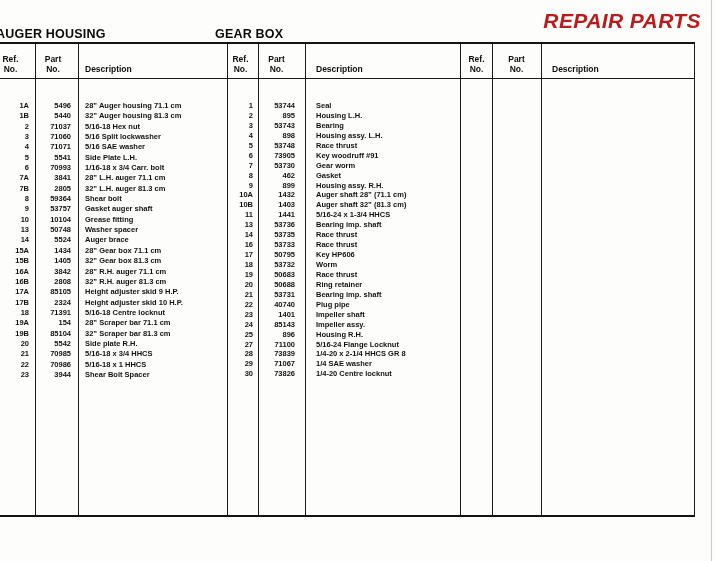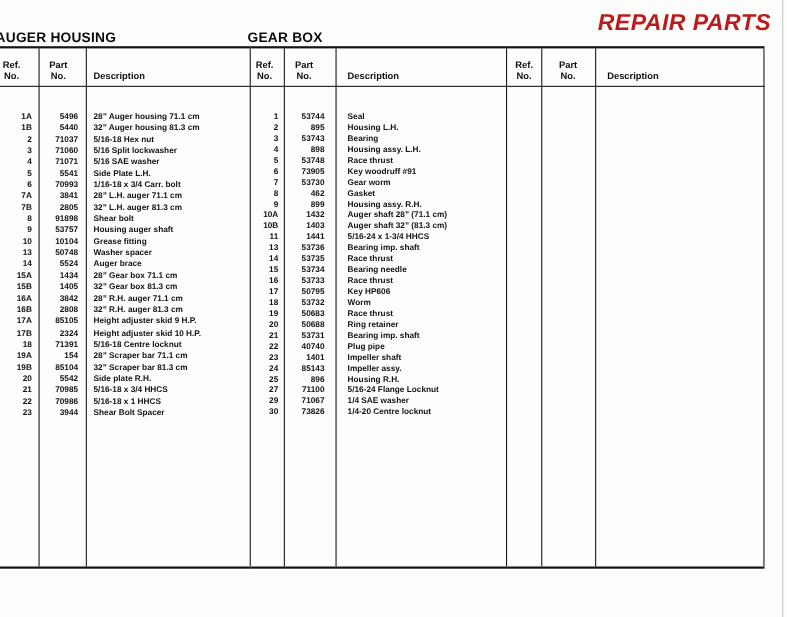--- a/index.html
+++ b/index.html
@@ -10,21 +10,21 @@
   .page{position:absolute;inset:0;background:#fdfdfc;}
   .page-title{
     position:absolute;top:9px;right:14px;
     font-size:21px;font-weight:bold;letter-spacing:0.4px;color:#b91c1c;font-style:italic;
   }
   .sec-title{
     position:absolute;top:27px;font-size:12.5px;font-weight:bold;letter-spacing:0.2px;color:#0a0a0a;
     white-space:nowrap;
   }
   #sec1{left:-4px;}
-  #sec2{left:225px;text-align:right;}
+  #sec2{left:215px;text-align:right;}
   .tbl{
     position:absolute;top:42px;height:475px;box-sizing:border-box;
     border-top:2px solid #141414;border-bottom:2px solid #141414;
   }
   #t1{left:-8px;width:236px;}
   #t2{left:228px;width:233px;}
   #t3{left:461px;width:234px;}
   .vl{position:absolute;top:0;bottom:0;width:1px;background:#1a1a1a;}
   #t1 .vl1{left:43px;} #t1 .vl2{left:86px;} #t1 .vl3{left:235px;}
   #t2 .vl1{left:30px;} #t2 .vl2{left:77px;} #t2 .vl3{left:232px;}
@@ -123,27 +123,27 @@
           <div class="cell col-part">3841</div>
           <div class="cell col-desc">28” L.H. auger 71.1 cm</div>
         </div>
         <div class="row">
           <div class="cell col-ref">7B</div>
           <div class="cell col-part">2805</div>
           <div class="cell col-desc">32” L.H. auger 81.3 cm</div>
         </div>
         <div class="row">
           <div class="cell col-ref">8</div>
-          <div class="cell col-part">91898</div>
+          <div class="cell col-part">59364</div>
           <div class="cell col-desc">Shear bolt</div>
         </div>
         <div class="row">
           <div class="cell col-ref">9</div>
           <div class="cell col-part">53757</div>
-          <div class="cell col-desc">Housing auger shaft</div>
+          <div class="cell col-desc">Gasket auger shaft</div>
         </div>
         <div class="row">
           <div class="cell col-ref">10</div>
           <div class="cell col-part">10104</div>
           <div class="cell col-desc">Grease fitting</div>
         </div>
         <div class="row">
           <div class="cell col-ref">13</div>
           <div class="cell col-part">50748</div>
           <div class="cell col-desc">Washer spacer</div>
@@ -298,25 +298,20 @@
           <div class="cell col-ref">13</div>
           <div class="cell col-part">53736</div>
           <div class="cell col-desc">Bearing imp. shaft</div>
         </div>
         <div class="row">
           <div class="cell col-ref">14</div>
           <div class="cell col-part">53735</div>
           <div class="cell col-desc">Race thrust</div>
         </div>
         <div class="row">
-          <div class="cell col-ref">15</div>
-          <div class="cell col-part">53734</div>
-          <div class="cell col-desc">Bearing needle</div>
-        </div>
-        <div class="row">
           <div class="cell col-ref">16</div>
           <div class="cell col-part">53733</div>
           <div class="cell col-desc">Race thrust</div>
         </div>
         <div class="row">
           <div class="cell col-ref">17</div>
           <div class="cell col-part">50795</div>
           <div class="cell col-desc">Key HP606</div>
         </div>
         <div class="row">
@@ -356,20 +351,25 @@
         </div>
         <div class="row">
           <div class="cell col-ref">25</div>
           <div class="cell col-part">896</div>
           <div class="cell col-desc">Housing R.H.</div>
         </div>
         <div class="row">
           <div class="cell col-ref">27</div>
           <div class="cell col-part">71100</div>
           <div class="cell col-desc">5/16-24 Flange Locknut</div>
+        </div>
+        <div class="row">
+          <div class="cell col-ref">28</div>
+          <div class="cell col-part">73839</div>
+          <div class="cell col-desc">1/4-20 x 2-1/4 HHCS GR 8</div>
         </div>
         <div class="row">
           <div class="cell col-ref">29</div>
           <div class="cell col-part">71067</div>
           <div class="cell col-desc">1/4 SAE washer</div>
         </div>
         <div class="row">
           <div class="cell col-ref">30</div>
           <div class="cell col-part">73826</div>
           <div class="cell col-desc">1/4-20 Centre locknut</div>

